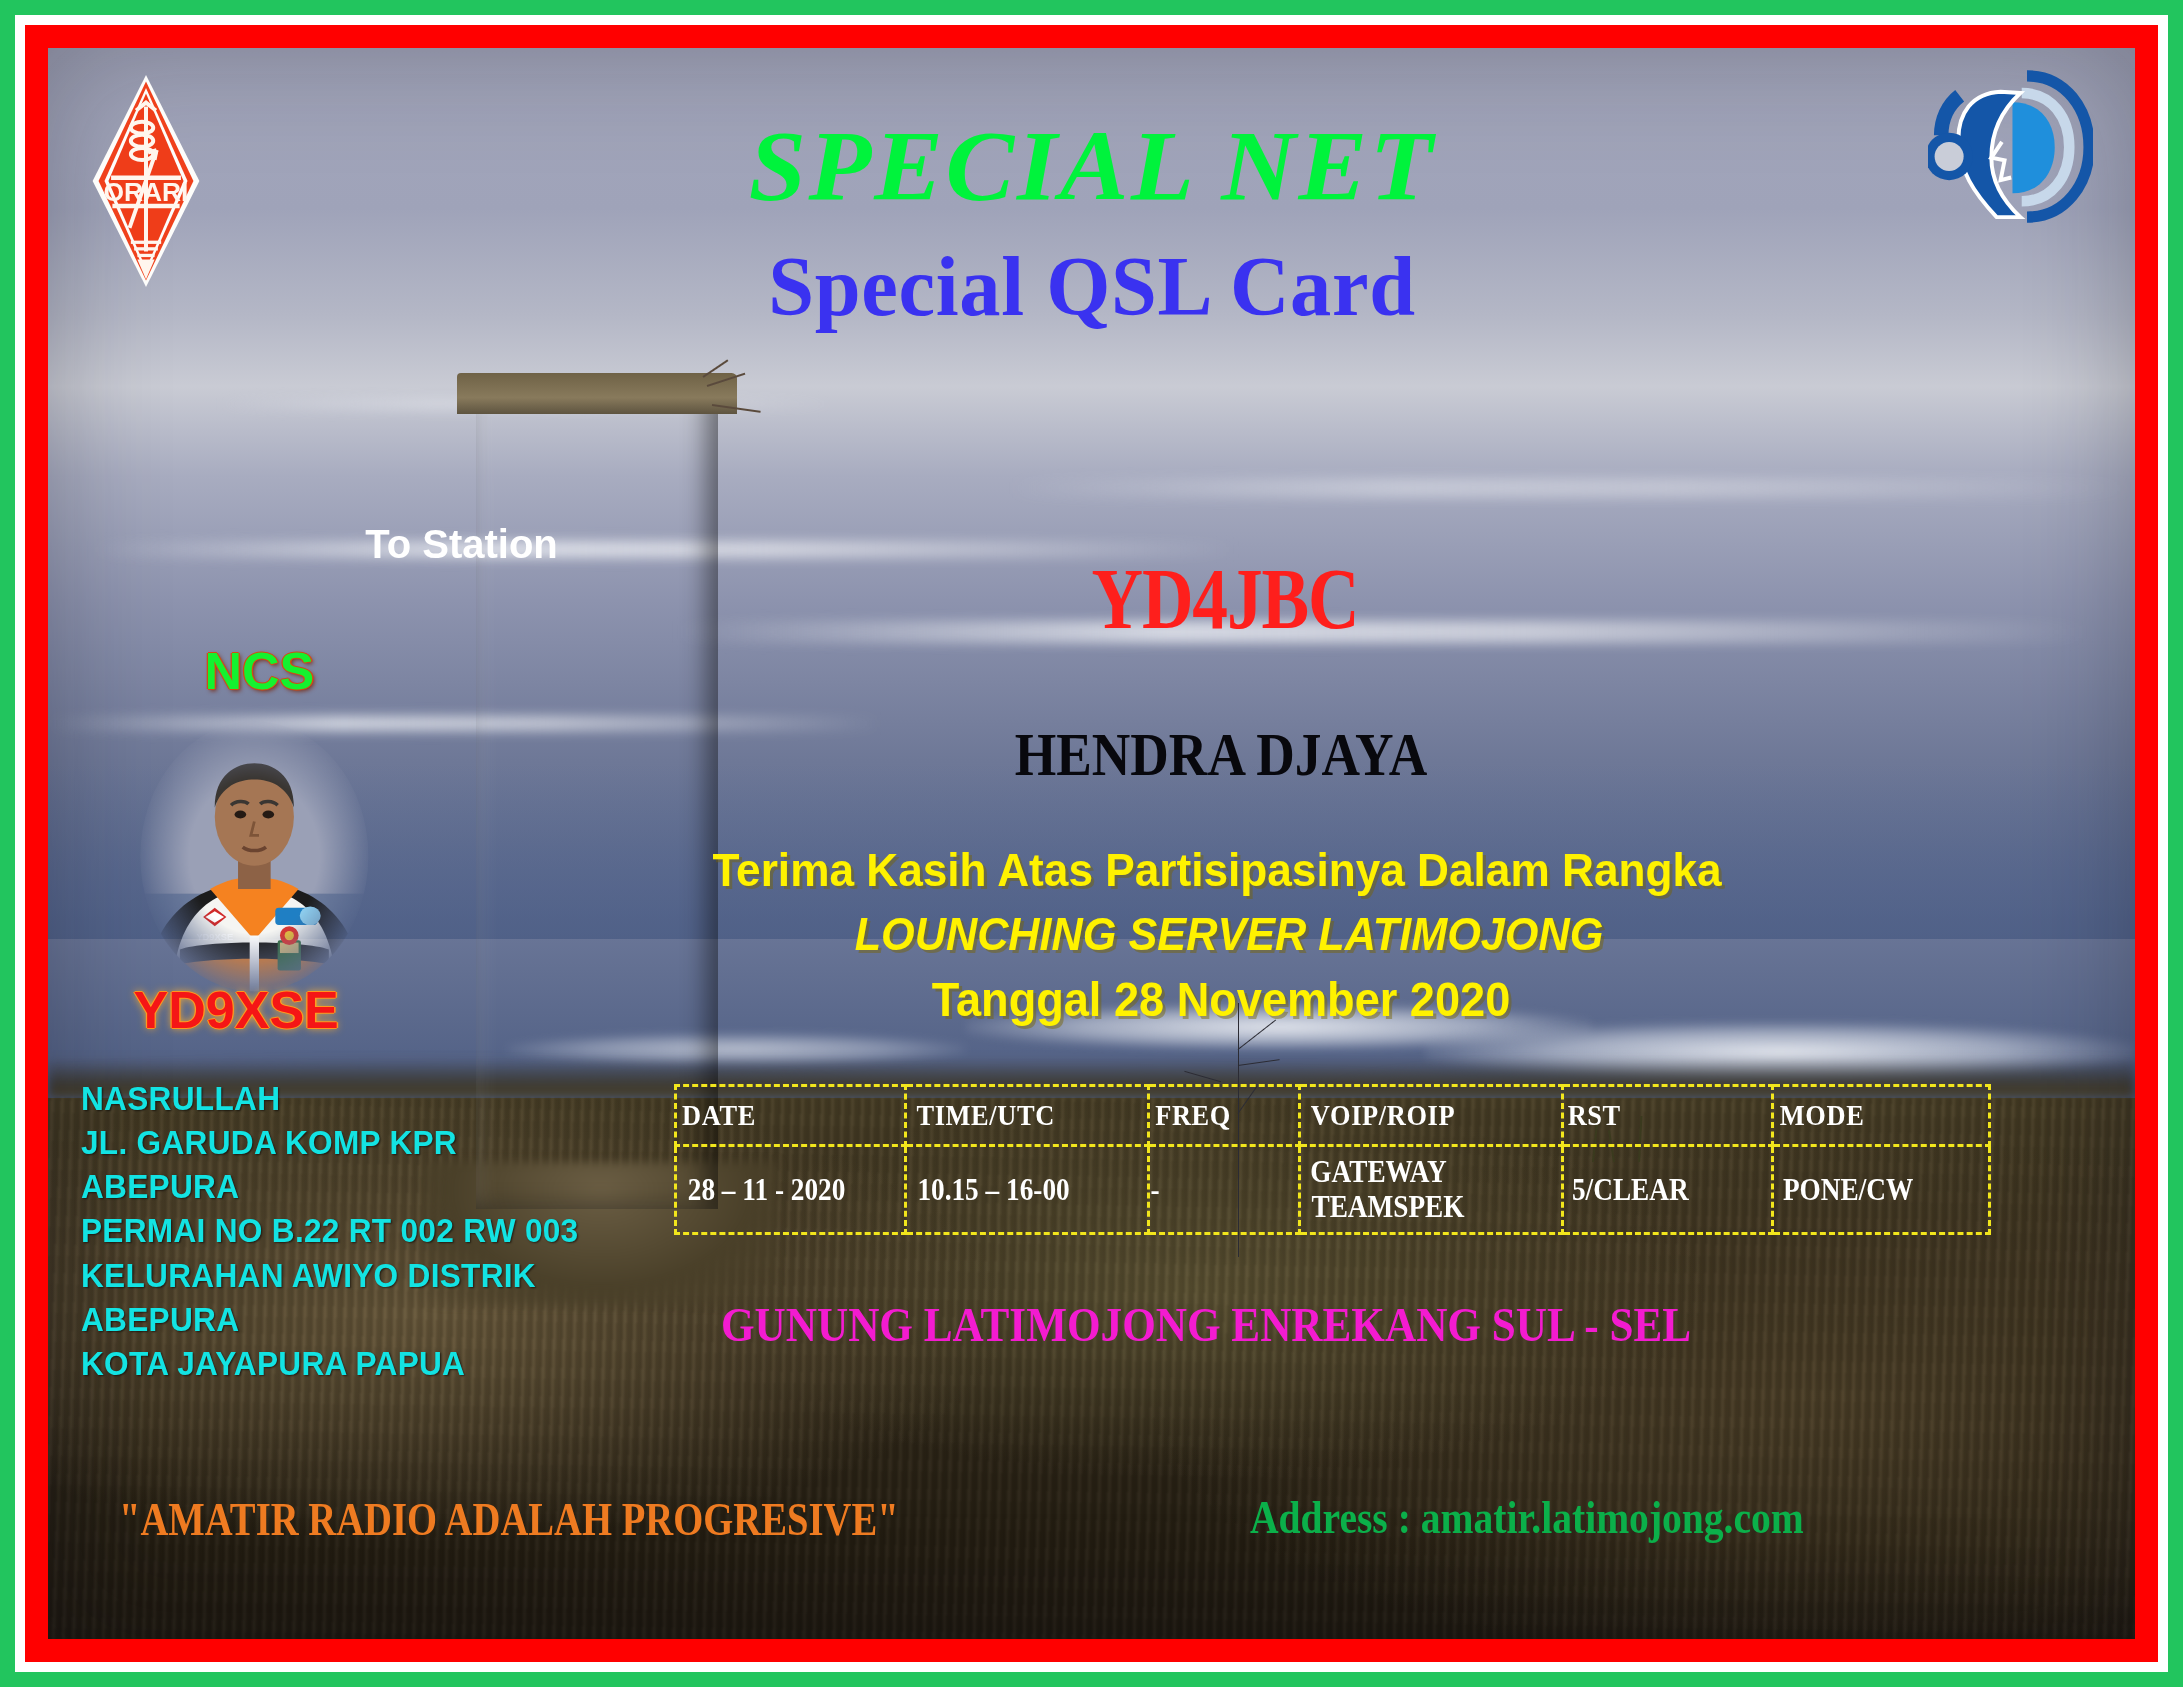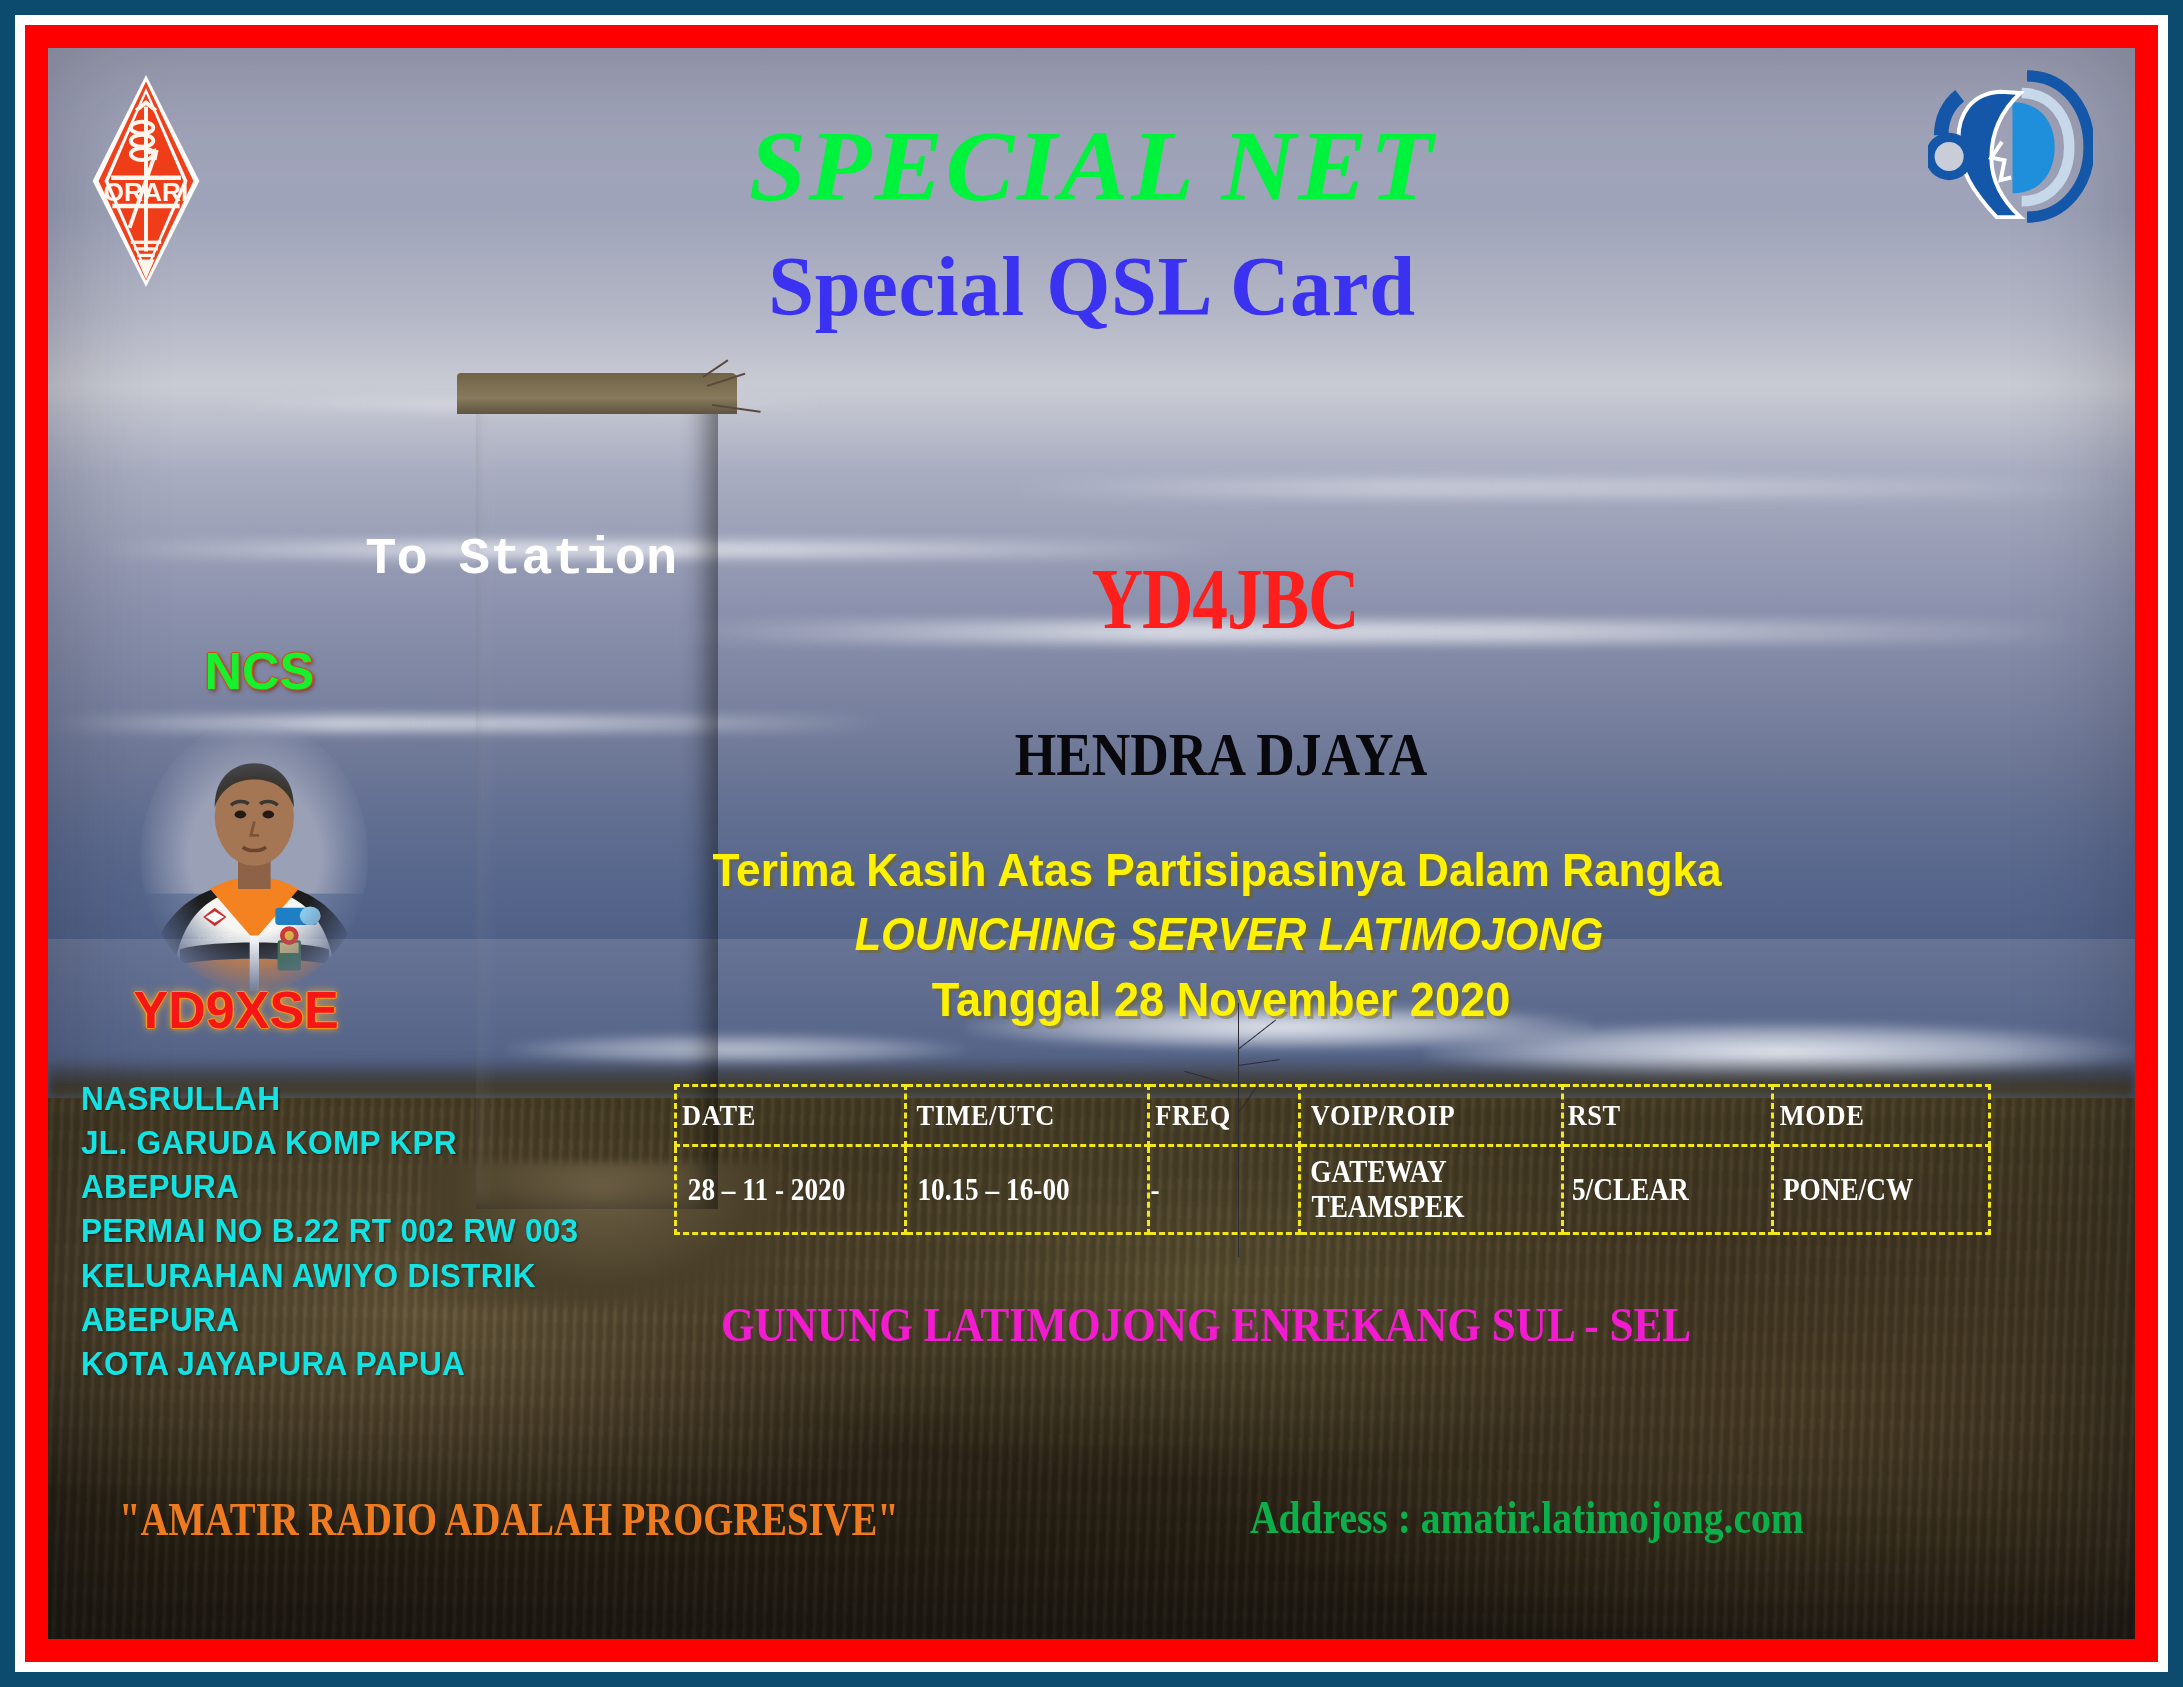--- a/index.html
+++ b/index.html
@@ -1,19 +1,19 @@
 <!DOCTYPE html>
 <html style="font-size:10.6px"><head>
 <meta charset="utf-8">
 <style>
   html,body{margin:0;padding:0;background:#ffffff;}
   body{width:2183px;height:1687px;overflow:hidden;font-family:"Liberation Serif",serif;}
 
   
-  #card{position:relative;width:2183px;height:1687px;background:#0c4a6e;box-sizing:border-box;}
+  #card{position:relative;width:2183px;height:1687px;background:#22c55e;box-sizing:border-box;}
   #whitegap{position:absolute;left:14.6px;top:14.6px;right:14.6px;bottom:14.6px;background:#ffffff;}
   #redinner{position:absolute;left:25px;top:25px;right:25px;bottom:25px;background:#ff0000;}
   #photo{position:absolute;left:48px;top:48px;right:48px;bottom:48px;overflow:hidden;background:#9a9eb4;}
 
   
   .bg-sky{position:absolute;left:0;top:0;width:100%;height:56%;
     background:
       linear-gradient(180deg,#a3a6bb 0%,#9fa3b9 18%,#b4b7c6 30%,#c9cbd4 38%,#a8acc0 48%,#8d93ae 62%,#6e7897 80%,#5b6b8f 100%);}
   .sky-streak{position:absolute;background:linear-gradient(90deg,rgba(255,255,255,0) 0%,rgba(240,242,246,.75) 35%,rgba(255,255,255,.55) 60%,rgba(255,255,255,0) 100%);filter:blur(6px);}
   .s1{left:2%;top:31%;width:55%;height:17px;}
@@ -78,21 +78,21 @@
   .t-specialnet{left:50%;top:4.3%;transform:translateX(-50%);
     font-family:"Liberation Serif",serif;font-weight:700;font-style:italic;
     font-size:99px;line-height:1;color:#00f33c;letter-spacing:2.6px;
     transform:translateX(-50%) scaleX(1.04);}
   .t-qslcard{left:50%;top:12.3%;transform:translateX(-50%);
     font-family:"Liberation Serif",serif;font-weight:700;
     font-size:85px;line-height:1;color:#3a32f0;letter-spacing:0.7px;
     transform:translateX(-50%) scaleX(.97);}
 
   .t-tostation{left:15.2%;top:29.8%;
-    font-family:Liberation Mono, monospace;font-weight:700;font-size:52px;color:#ffffff;margin-top:8px;}
+    font-family:Liberation Sans, sans-serif;font-weight:700;font-size:40px;color:#ffffff;}
 
   .t-call{left:56.4%;top:31.4%;transform:translateX(-50%);
     font-family:"Liberation Serif",serif;font-weight:700;font-size:87px;color:#fe1f1c;
     letter-spacing:-1.3px;transform:translateX(-50%) scaleX(.82);}
   .t-name{left:56.2%;top:42.2%;transform:translateX(-50%);
     font-family:"Liberation Serif",serif;font-weight:700;font-size:62px;color:#08080d;
     transform:translateX(-50%) scaleX(.86);}
 
   .t-ncs{left:7.5%;top:37.3%;
     font-family:"Liberation Sans",sans-serif;font-weight:700;font-size:52px;color:#14f22f;

